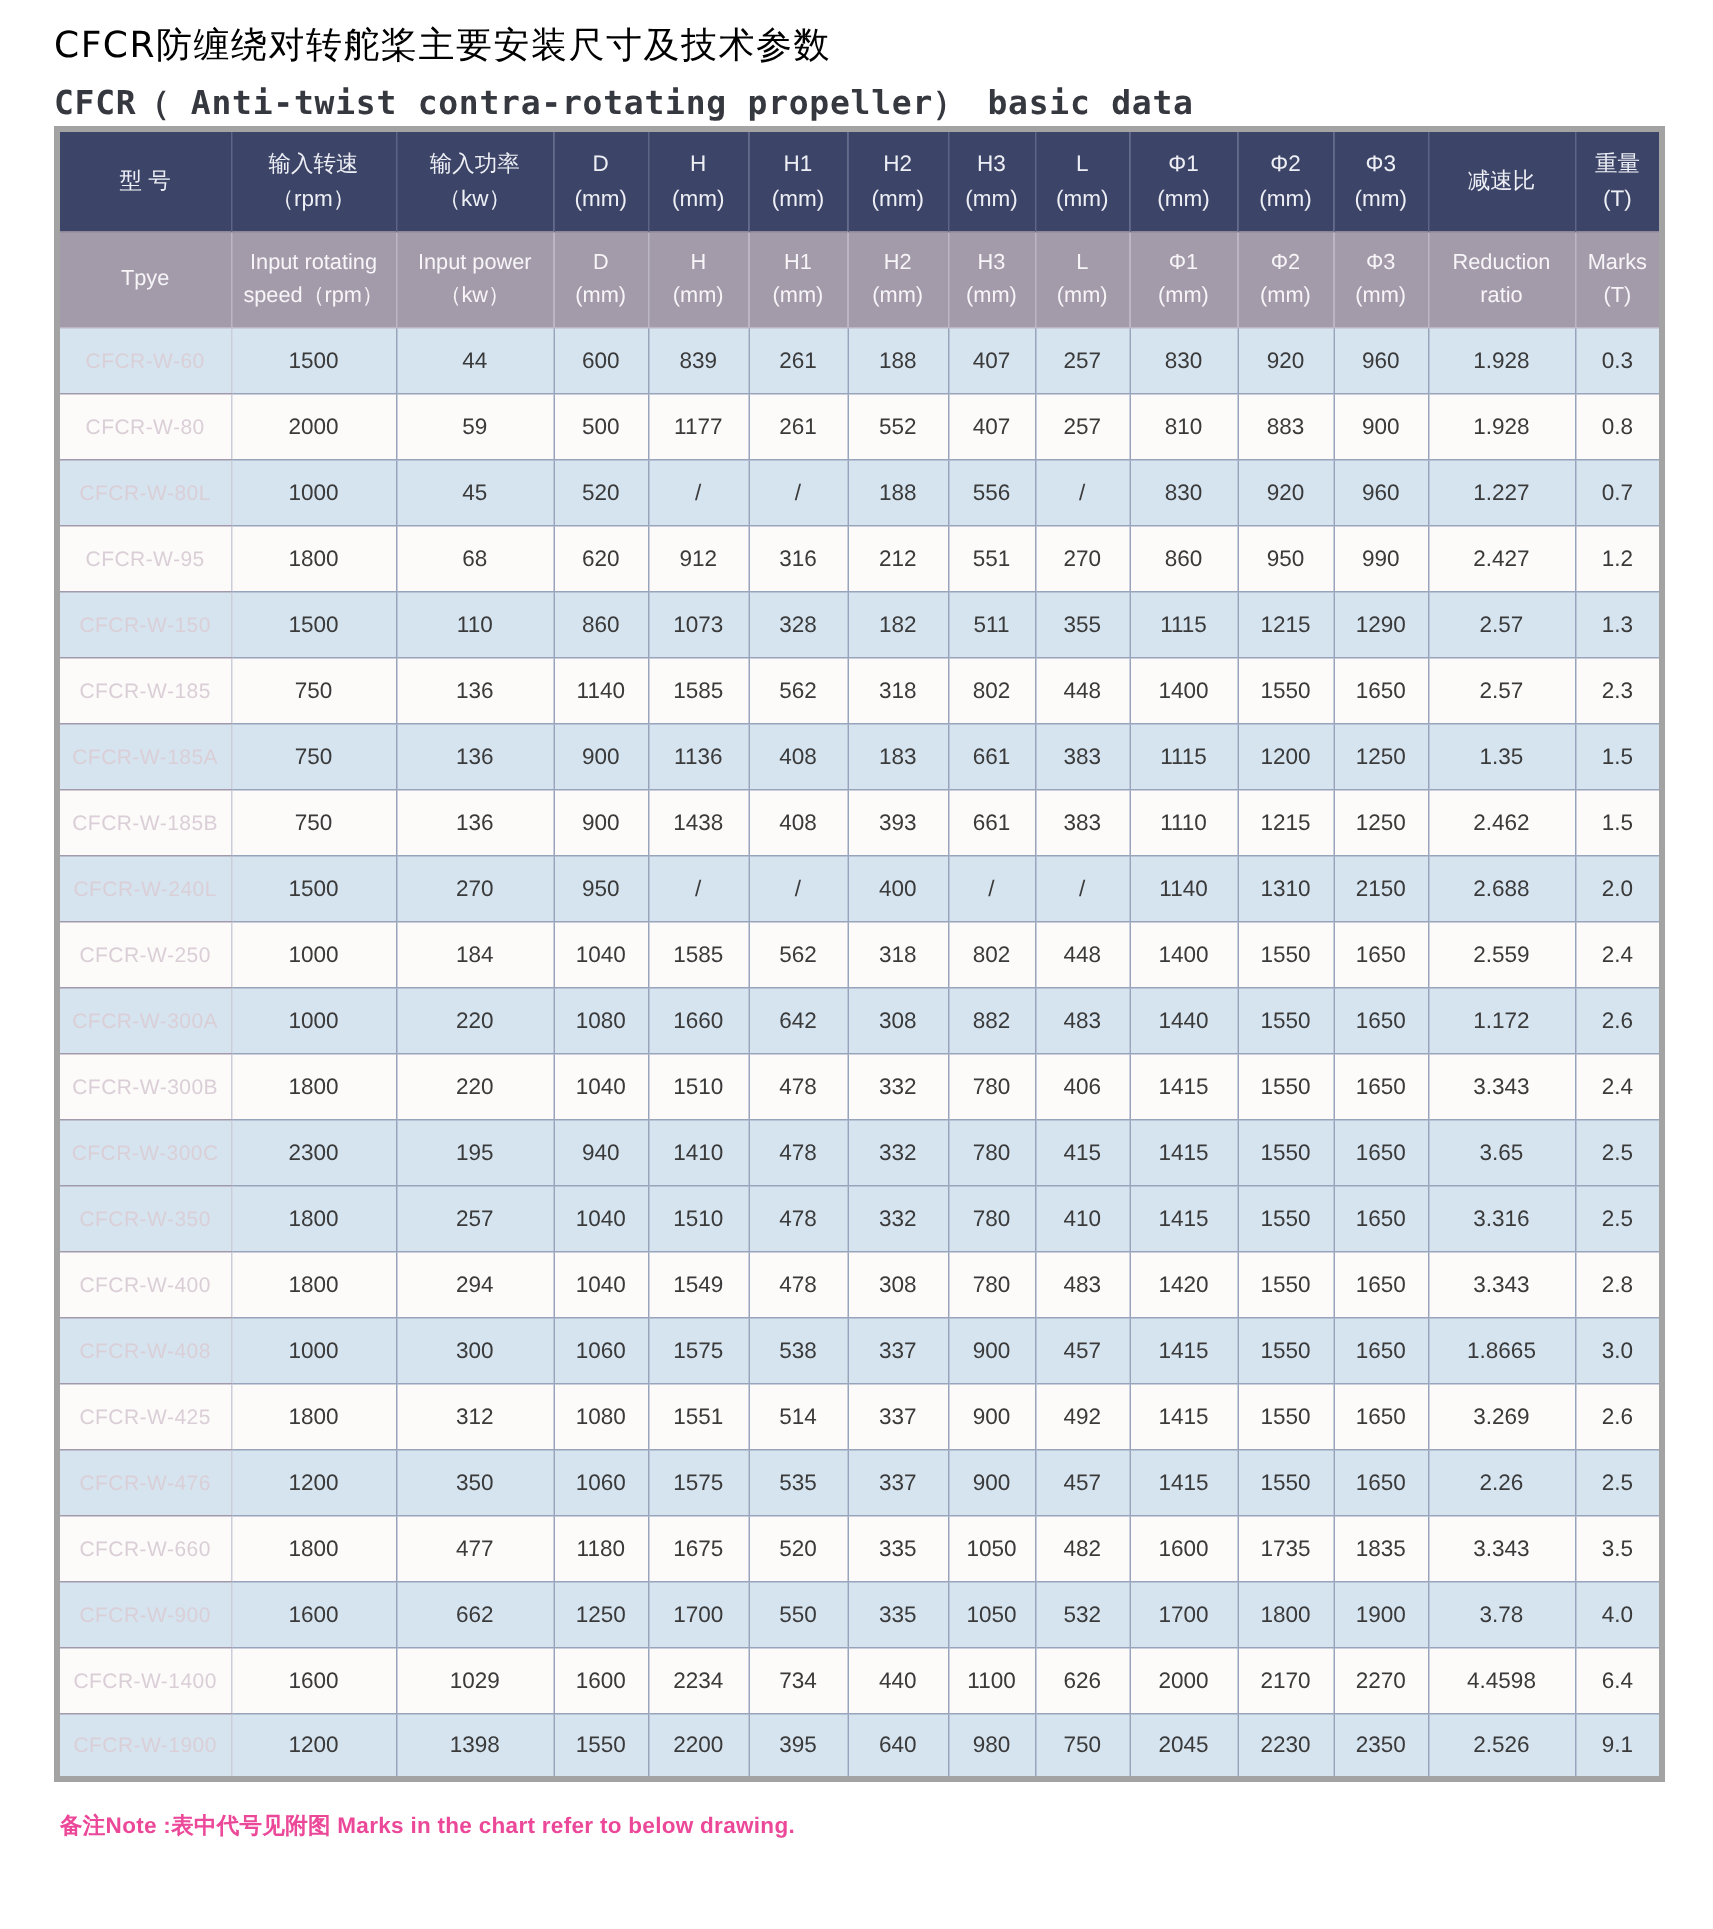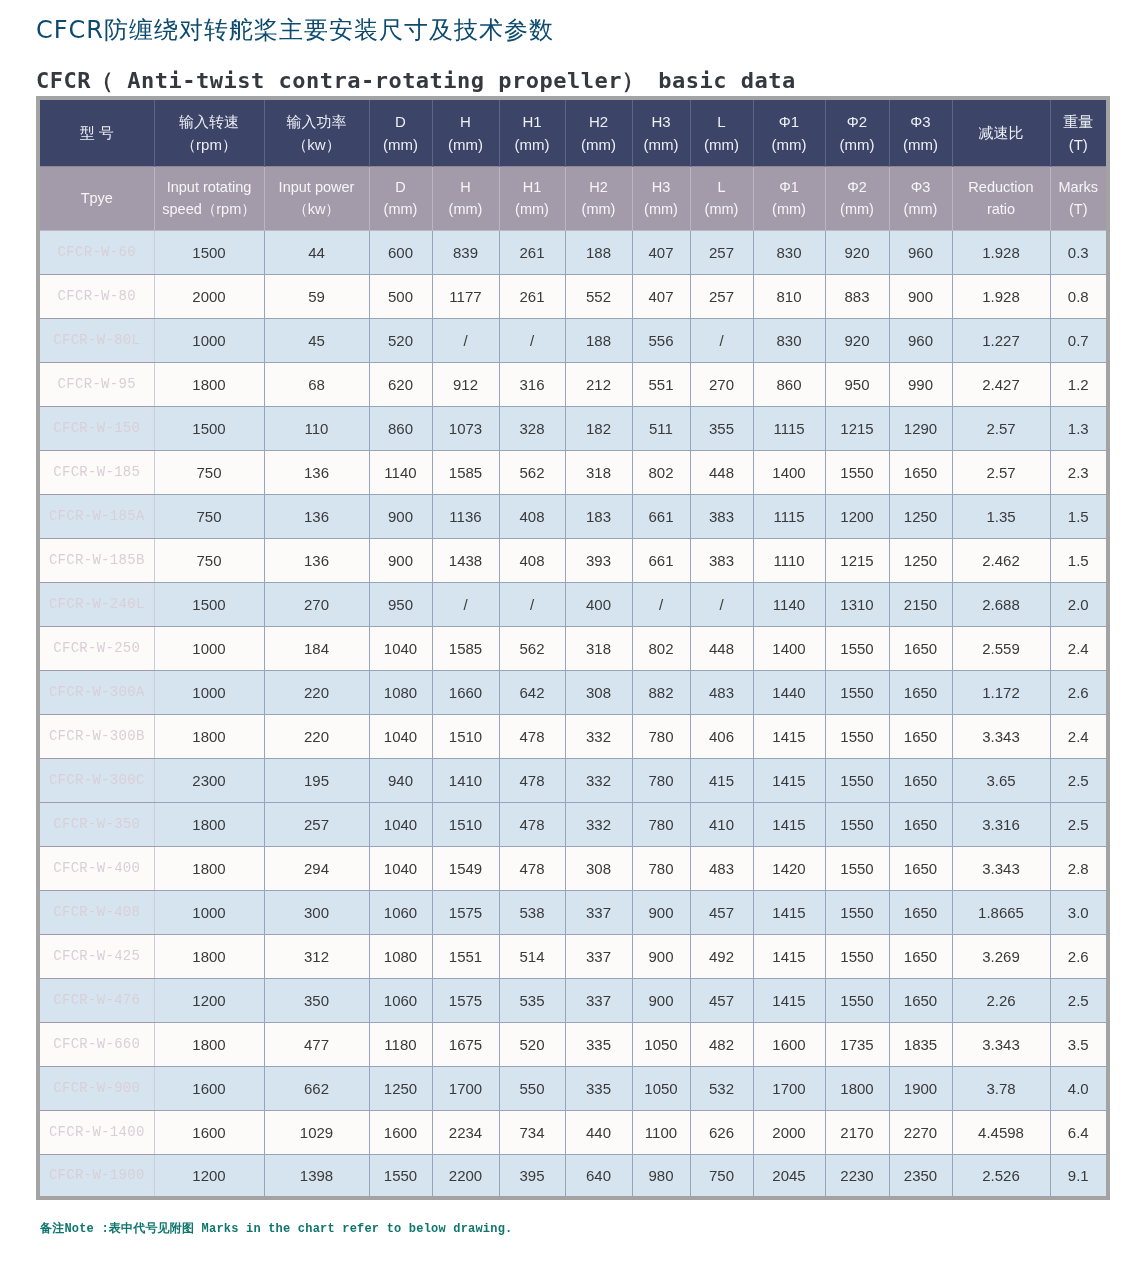--- a/index.html
+++ b/index.html
@@ -11,23 +11,23 @@
   .page {
     width: 1142px;
     min-height: 1286px;
     padding: 14px 36px 20px 36px;
     background: #ffffff;
   }
   .title-zh {
     font-family: "DejaVu Sans", sans-serif;
     font-size: 24px;
     font-weight: 500;
-    color: #0c4a6e;
+    color: #000000;
     letter-spacing: 1px;
-    margin-bottom: 20px;
+    margin-bottom: 8px;
   }
   .title-en {
     font-family: "DejaVu Sans Mono", monospace;
     font-size: 22px;
     font-weight: bold;
     color: #35383f;
     letter-spacing: 0.5px;
   }
   table.spec {
     width: 1070px;
@@ -75,30 +75,28 @@
   }
   tbody tr.blue td { background: #d6e4f0; }
   tbody tr.white td { background: #fdfafa; }
   tbody td.type-cell {
     background: #8b8493;
     color: #dacfd7;
     font-size: 14px;
     letter-spacing: 0.3px;
     border: 1px solid #a29aab;
     border-right: 1px solid #c9ced9;
-    font-family: Liberation Mono, monospace;
   }
   .note {
     margin-top: 20px;
     margin-left: 4px;
-    font-size: 12px;
+    font-size: 15px;
     font-weight: bold;
-    color: #0f766e;
+    color: #ec4899;
     letter-spacing: 0.2px;
-    font-family: Liberation Mono, monospace;
   }
   .hline { display: block; }
 </style>
 </head>
 <body>
 
 <div class="page">
   <div class="title-zh">CFCR防缠绕对转舵桨主要安装尺寸及技术参数</div>
   <div class="title-en">CFCR（ Anti-twist contra-rotating propeller） basic data</div>
 

